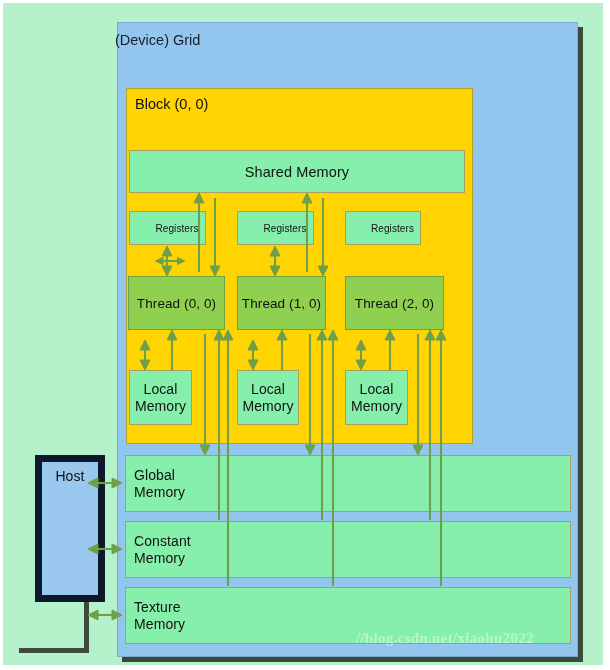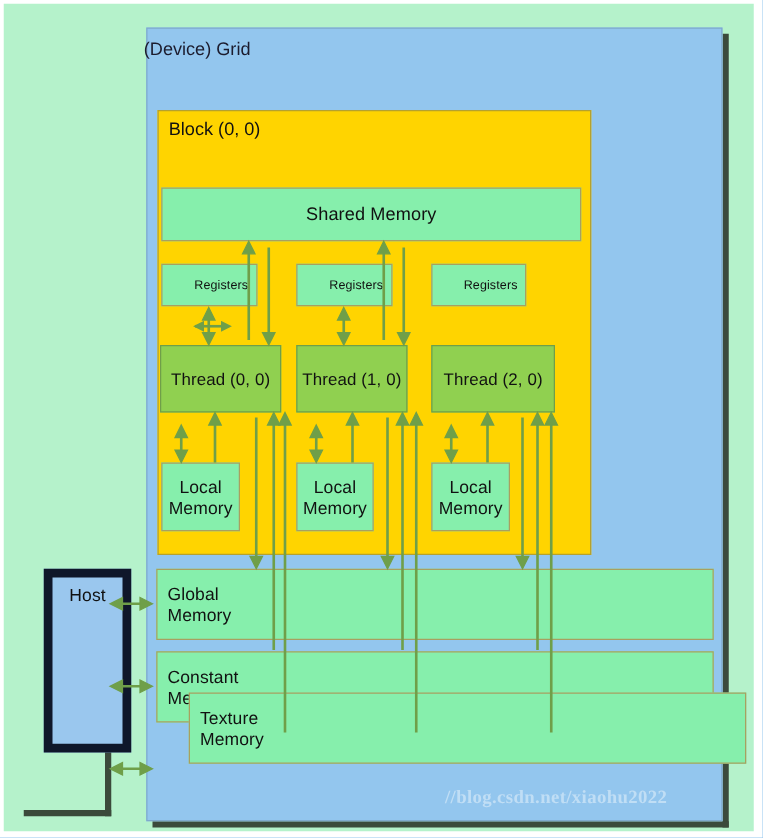--- a/index.html
+++ b/index.html
@@ -90,21 +90,21 @@
   .lm2{left:345px;top:370px;width:63px;}
 
   
   .bar{
     left:125px;width:446px;height:57px;
     font-size:14px;line-height:1.2;
     align-items:center;justify-content:flex-start;padding-left:8px;
   }
   .bar-global{top:455px;}
   .bar-constant{top:521px;}
-  .bar-texture{top:554px;margin-left:26px;}
+  .bar-texture{top:587px;}
 
   
   .host-box{
     left:14px;top:455px;width:70px;height:147px;
     background:#9ac7ee;
     border:7px solid #0f172a;
     align-items:flex-start;justify-content:center;
     padding-top:6px;font-size:14px;margin-left:21px;
   }
   .host-shadow-r{left:84px;top:460px;width:5px;height:193px;}

